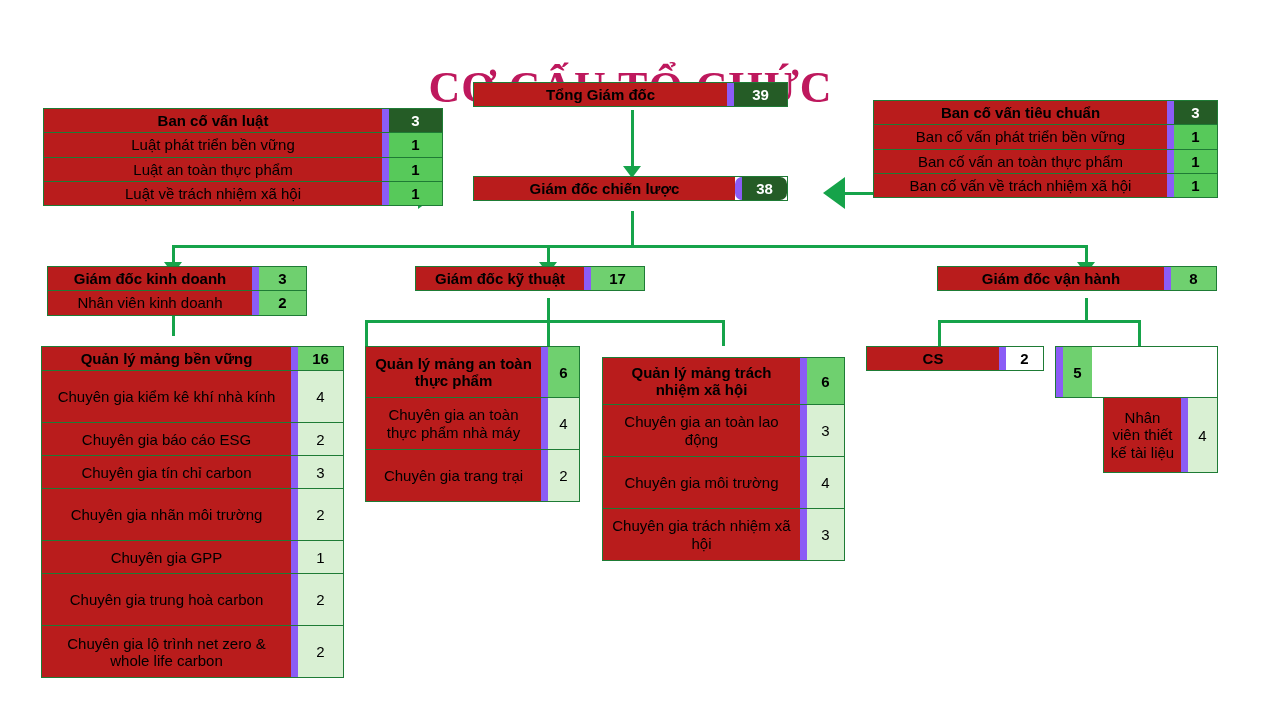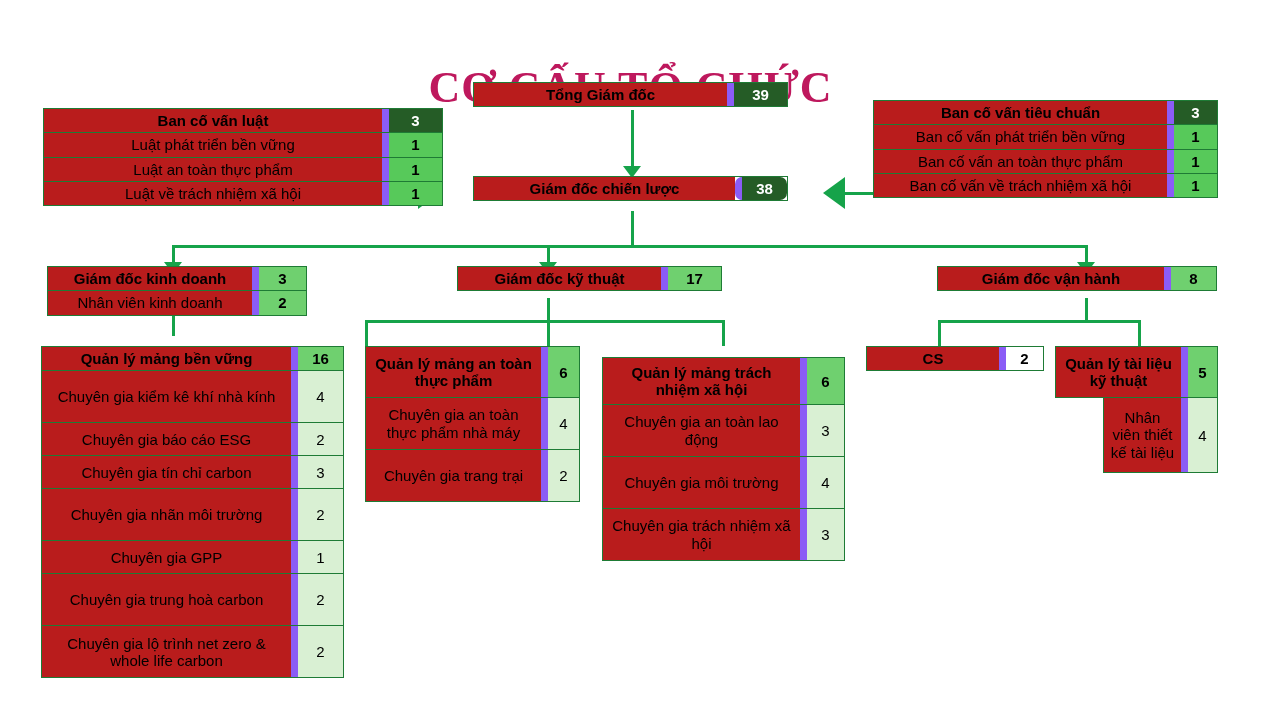--- a/index.html
+++ b/index.html
@@ -142,21 +142,21 @@
     <div class="row hdr mid2">
       <div class="lbl">Giám đốc kinh doanh</div>
       <div class="num" style="width:54px;">3</div>
     </div>
     <div class="row mid2">
       <div class="lbl">Nhân viên kinh doanh</div>
       <div class="num" style="width:54px;">2</div>
     </div>
   </div>
 
-  <div class="node" style="left:415px;top:266px;width:265px;margin-left:42px;">
+  <div class="node" style="left:415px;top:266px;width:230px;">
     <div class="row hdr mid2">
       <div class="lbl">Giám đốc kỹ thuật</div>
       <div class="num" style="width:60px;">17</div>
     </div>
   </div>
 
   <div class="node" style="left:937px;top:266px;width:280px;">
     <div class="row hdr mid2">
       <div class="lbl">Giám đốc vận hành</div>
       <div class="num" style="width:52px;">8</div>
@@ -234,21 +234,20 @@
 
   <div class="node" style="left:866px;top:346px;width:178px;">
     <div class="row hdr white">
       <div class="lbl">CS</div>
       <div class="num" style="width:44px;">2</div>
     </div>
   </div>
 
   <div class="node" style="left:1055px;top:346px;width:163px;">
     <div class="row hdr mid2" style="height:52px;">
-      <div class="lbl">Quản lý tài liệu kỹ thuật</div>
       <div class="num" style="width:36px;">5</div>
     </div>
     <div class="row lite" style="height:75px;margin-left:48px;">
       <div class="lbl">Nhân viên thiết kế tài liệu</div>
       <div class="num" style="width:36px;">4</div>
     </div>
   </div>
 
 </div>
 

